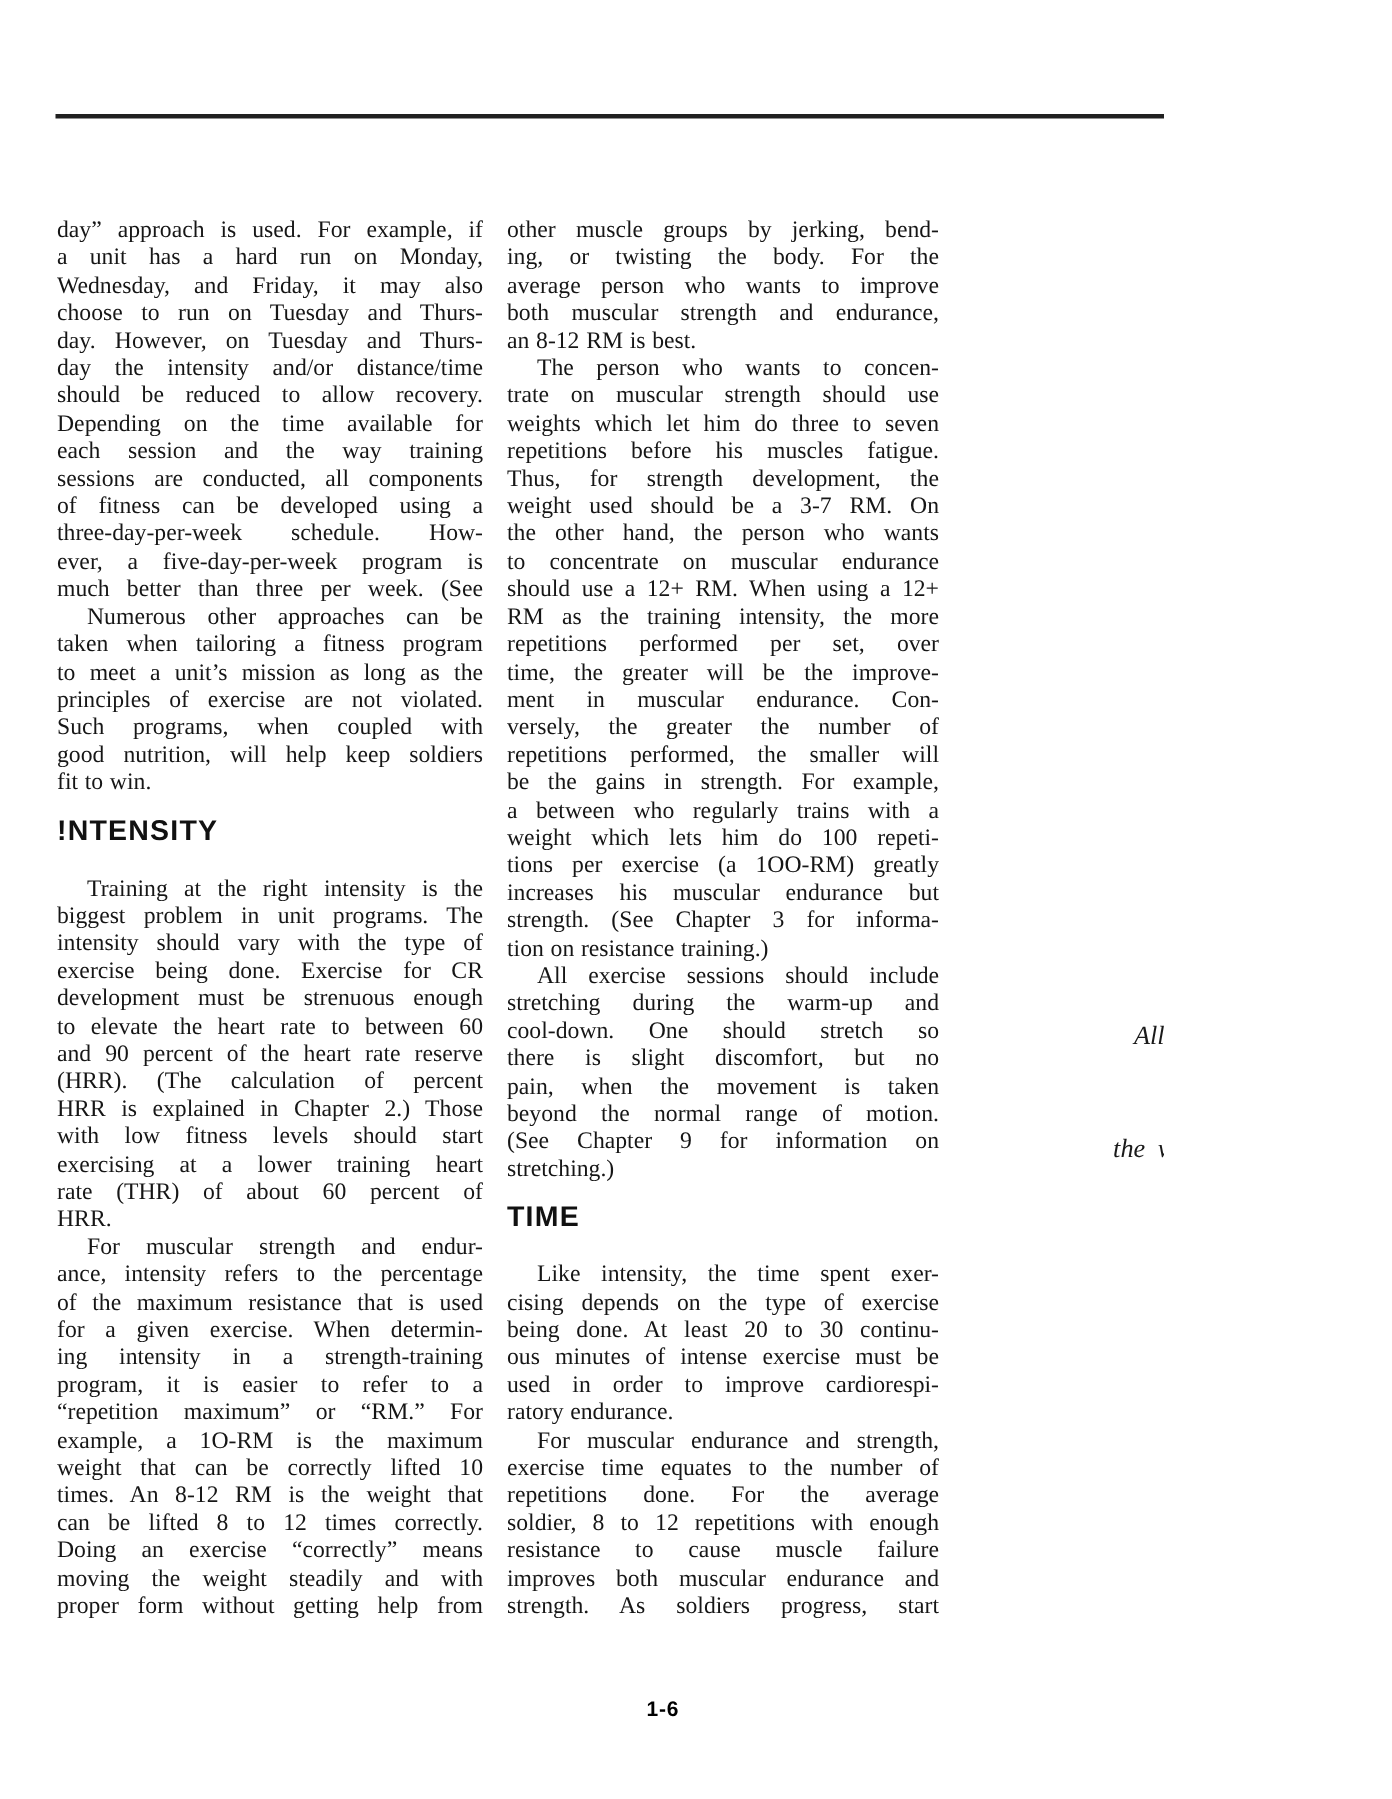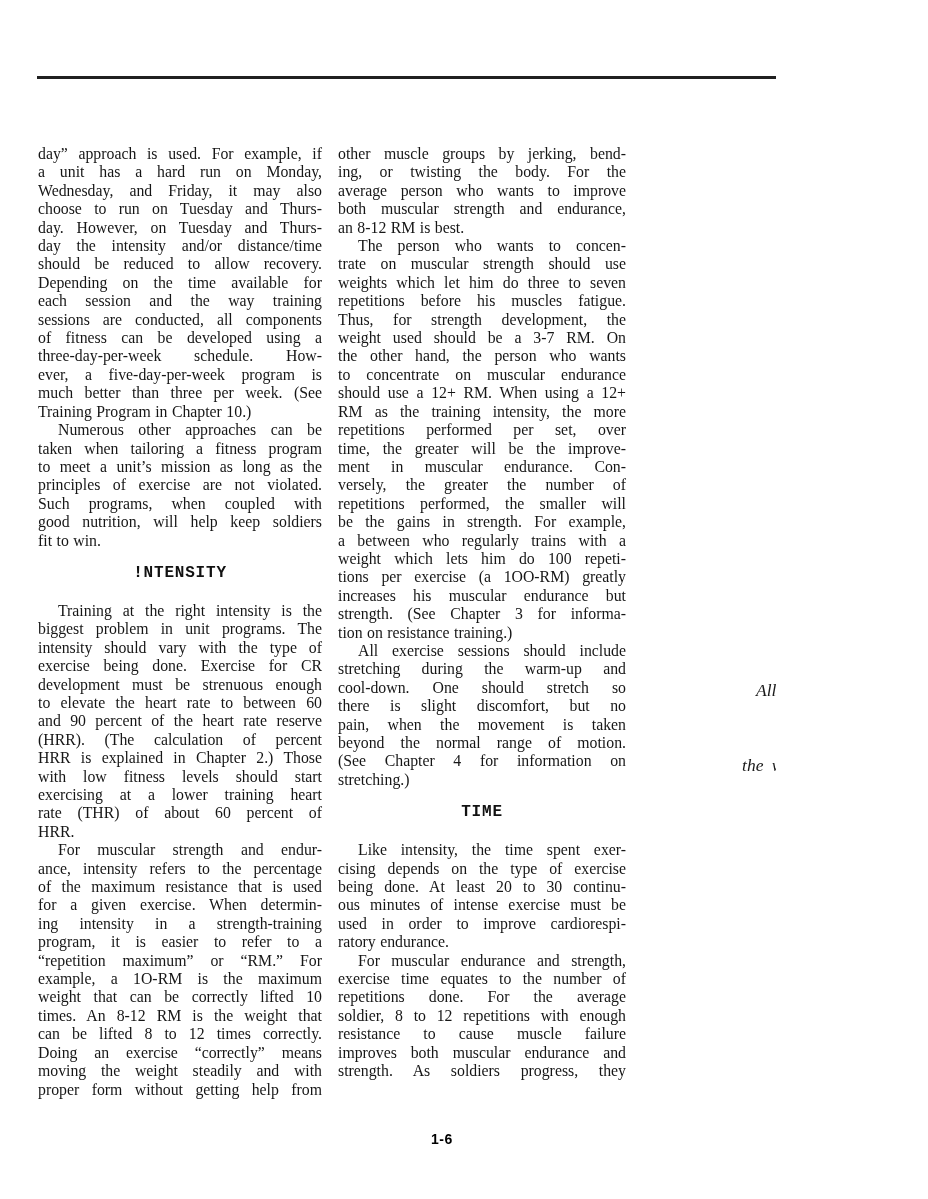--- a/index.html
+++ b/index.html
@@ -39,24 +39,24 @@
     text-align: justify;
     text-align-last: justify;
     -moz-text-align-last: justify;
   }
   .jline.last {
     text-align-last: left;
     -moz-text-align-last: left;
   }
   .jline.first { text-indent: 20px; }
   .heading {
-    text-align: center;
-    font-family: Liberation Mono, monospace;
+    text-align: left;
+    font-family: Liberation Sans, sans-serif;
     font-weight: bold;
-    font-size: 16px;
+    font-size: 19px;
     line-height: 20px;
     letter-spacing: 0.8px;
     color: #111111;
     margin: 13px 0 19px 0;
   }
   .pullquote {
     position: absolute;
     left: 632px;
     top: 678px;
     width: 282px;
@@ -93,21 +93,20 @@
         <div class="jline">day. However, on Tuesday and Thurs-</div>
         <div class="jline">day the intensity and/or distance/time</div>
         <div class="jline">should be reduced to allow recovery.</div>
         <div class="jline">Depending on the time available for</div>
         <div class="jline">each session and the way training</div>
         <div class="jline">sessions are conducted, all components</div>
         <div class="jline">of fitness can be developed using a</div>
         <div class="jline">three-day-per-week schedule. How-</div>
         <div class="jline">ever, a five-day-per-week program is</div>
         <div class="jline">much better than three per week. (See</div>
-        <div class="jline last">Training Program in Chapter 10.)</div>
       </div>
       <div class="para">
         <div class="jline first">Numerous other approaches can be</div>
         <div class="jline">taken when tailoring a fitness program</div>
         <div class="jline">to meet a unit’s mission as long as the</div>
         <div class="jline">principles of exercise are not violated.</div>
         <div class="jline">Such programs, when coupled with</div>
         <div class="jline">good nutrition, will help keep soldiers</div>
         <div class="jline last">fit to win.</div>
       </div>
@@ -176,40 +175,40 @@
         <div class="jline">strength. (See Chapter 3 for informa-</div>
         <div class="jline last">tion on resistance training.)</div>
       </div>
       <div class="para">
         <div class="jline first">All exercise sessions should include</div>
         <div class="jline">stretching during the warm-up and</div>
         <div class="jline">cool-down. One should stretch so</div>
         <div class="jline">there is slight discomfort, but no</div>
         <div class="jline">pain, when the movement is taken</div>
         <div class="jline">beyond the normal range of motion.</div>
-        <div class="jline">(See Chapter 4 for information on</div>
+        <div class="jline">(See Chapter 9 for information on</div>
         <div class="jline last">stretching.)</div>
       </div>
       <div class="heading">TIME</div>
       <div class="para">
         <div class="jline first">Like intensity, the time spent exer-</div>
         <div class="jline">cising depends on the type of exercise</div>
         <div class="jline">being done. At least 20 to 30 continu-</div>
         <div class="jline">ous minutes of intense exercise must be</div>
         <div class="jline">used in order to improve cardiorespi-</div>
         <div class="jline last">ratory endurance.</div>
       </div>
       <div class="para">
         <div class="jline first">For muscular endurance and strength,</div>
         <div class="jline">exercise time equates to the number of</div>
         <div class="jline">repetitions done. For the average</div>
         <div class="jline">soldier, 8 to 12 repetitions with enough</div>
         <div class="jline">resistance to cause muscle failure</div>
         <div class="jline">improves both muscular endurance and</div>
-        <div class="jline">strength. As soldiers progress, they</div>
+        <div class="jline">strength. As soldiers progress, start</div>
       </div>
     </div>
   <div class="pullquote" id="pull-quote">
       <div>All exercises sessions</div>
       <div>should include</div>
       <div>stretching during</div>
       <div>the warm-up and cool-</div>
       <div>down.</div>
     </div>
   <div class="pagenum">1-6</div>

